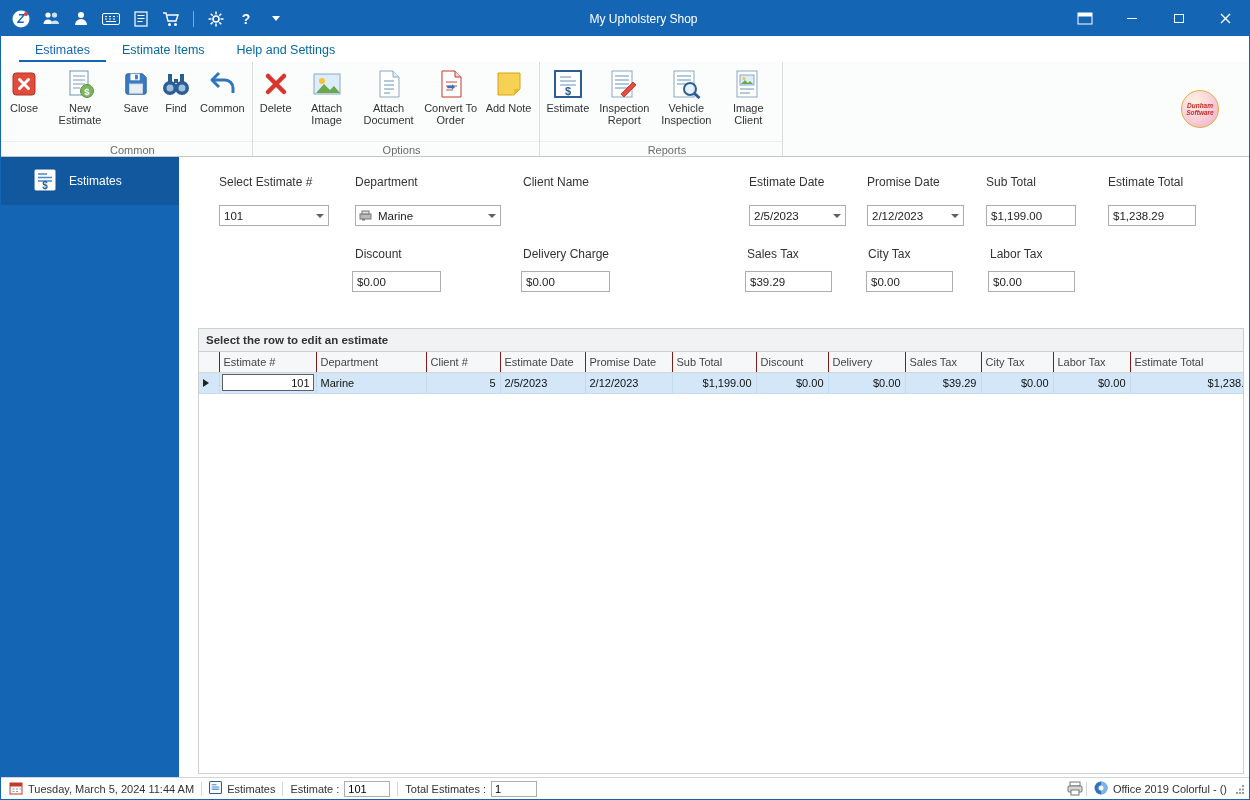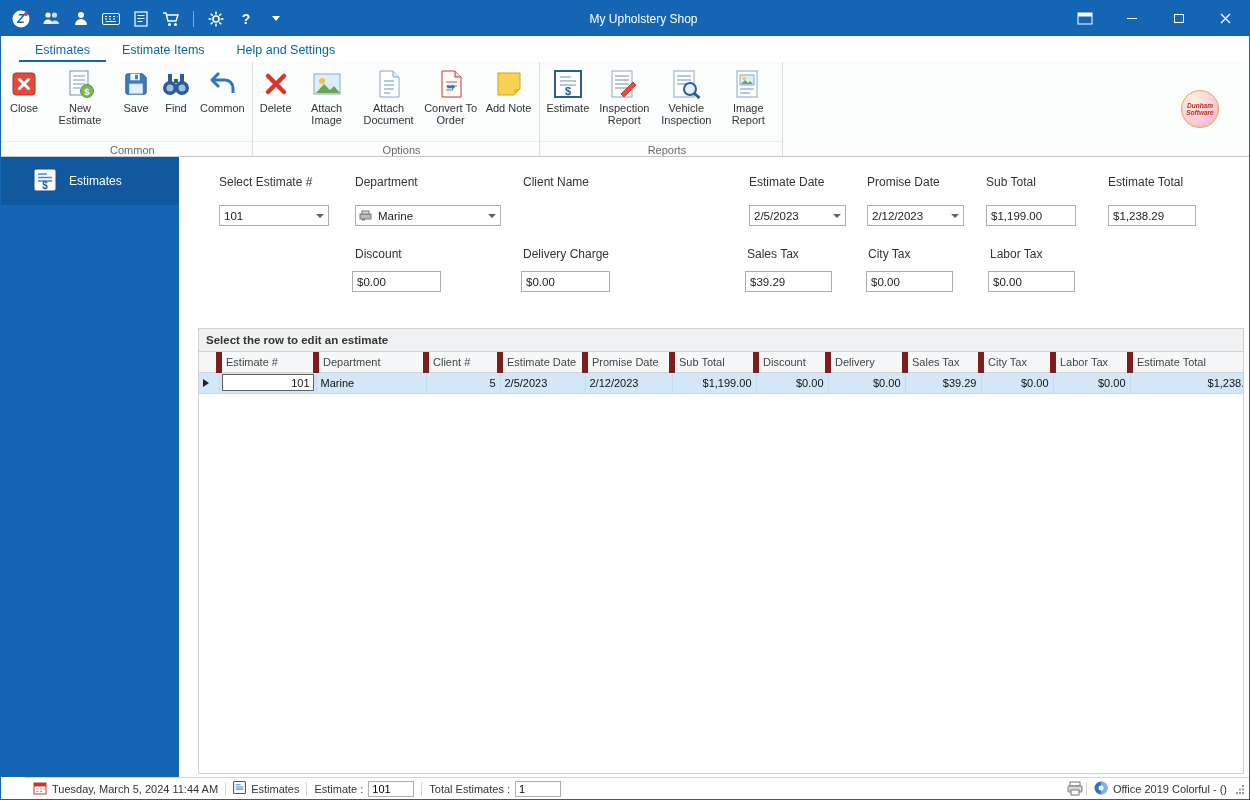--- a/index.html
+++ b/index.html
@@ -72,37 +72,37 @@
   .tri-down { width:0; height:0; border-left:4px solid transparent; border-right:4px solid transparent;
               border-top:4px solid #616161; }
   .field .lead-icon { width:18px; display:flex; align-items:center; justify-content:center; }
 
   
   .grid { flex:1; display:flex; flex-direction:column; margin:0 5px 3px 5px; min-height:0; }
   .band { height:24px; border:1px solid #d0d0d0; background:#f1f2f3; font-size:11.5px;
           font-weight:bold; color:#333; display:flex; align-items:center; padding:0 7px; }
   .gridbody { flex:1; border:1px solid #d0d0d0; border-top:none; background:#fff; overflow:hidden; }
   table.dgrid { border-collapse:collapse; table-layout:fixed; width:1062px; }
-  .dgrid th { height:20px; background:#f6f7f8; border-right:6px solid #7f1d1d;
+  .dgrid th { height:20px; background:#f6f7f8; border-right:1px solid #7f1d1d;
               border-bottom:1px solid #d5d5d5; font-size:11px; font-weight:normal; color:#444;
               text-align:left; padding:0 4px; overflow:hidden; white-space:nowrap; }
   .dgrid th.ind-h { background:#f6f7f8; }
   .dgrid td { height:21px; font-size:11px; color:#111; padding:0 4px; overflow:hidden;
               white-space:nowrap; border-right:1px solid #c3dbef; border-bottom:1px solid #c3dbef; }
   tr.selrow td { background:#d3e7f8; }
   td.ind { background:#eaf3fb; }
   .tri-right { display:inline-block; width:0; height:0; border-left:6px solid #222;
                border-top:4px solid transparent; border-bottom:4px solid transparent; }
   td.num, .dgrid td.num { text-align:right; }
   .cell-editor { display:block; border:1px solid #5f5f5f; background:#fff; height:17px;
                  line-height:16px; text-align:right; padding:0 3px; margin:0 -2px; }
 
   
   .statusbar { height:22px; flex:0 0 22px; background:#fff; border-top:1px solid #d4d4d4;
-               display:flex; align-items:center; font-size:11px; color:#333; padding:0 4px;margin-left:24px; }
+               display:flex; align-items:center; font-size:11px; color:#333; padding:0 4px; }
   .sitem { display:flex; align-items:center; gap:5px; padding:0 4px; }
   .ssep { width:1px; height:14px; background:#d6d6d6; margin:0 3px; }
   .sbox { width:46px; height:16px; border:1px solid #abadb3; background:#fff; font-size:11px;
           padding:0 3px; font-family:"Liberation Sans", sans-serif; }
   .sright { margin-left:auto; display:flex; align-items:center; }
 </style>
 </head>
 <body>
 
 <div class="app">
@@ -343,21 +343,21 @@
         <button class="rb">
           <span class="icon">
             <svg width="28" height="30" viewBox="0 0 28 30">
                 <rect x="3" y="2" width="20" height="26" fill="#fff" stroke="#8aa8c0"></rect>
                 <rect x="6" y="6" width="14" height="10" fill="#dceefb" stroke="#8aa8c0"></rect>
                 <circle cx="10" cy="9.5" r="1.6" fill="#f5c33b"></circle>
                 <path d="M7 15 L11 11 L14 14 L16 12 L19 15 z" fill="#6aa84f"></path>
                 <path d="M6 20 h14 M6 24 h10" stroke="#9bb7cd" stroke-width="1.3"></path>
               </svg>
           </span>
-          <span class="lbl">Image Report</span>
+          <span class="lbl">Image Client</span>
         </button>
       </div>
       <div class="glabel">Reports</div>
     </div>
 
     <div class="ribbon-logo">
       <span>Dunham Software</span>
     </div>
   </div>
 

